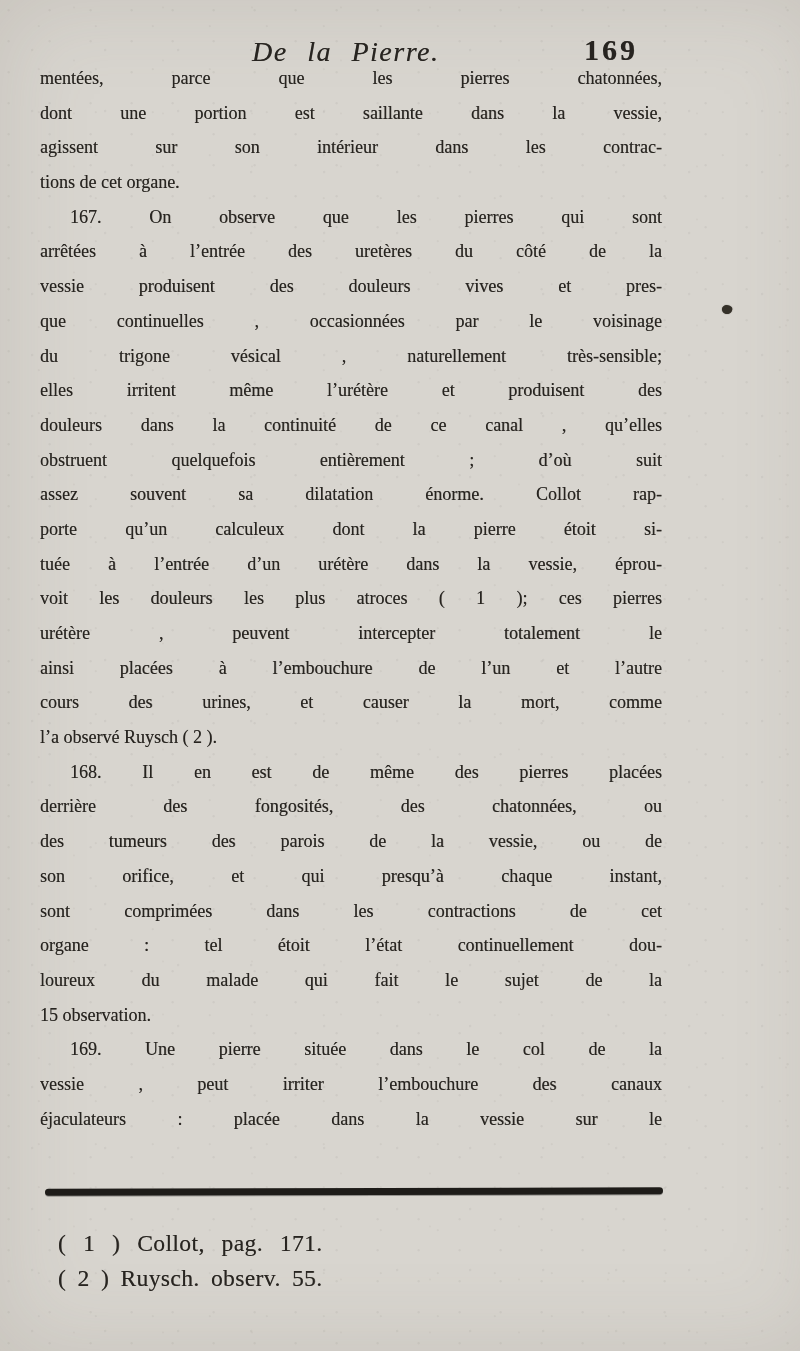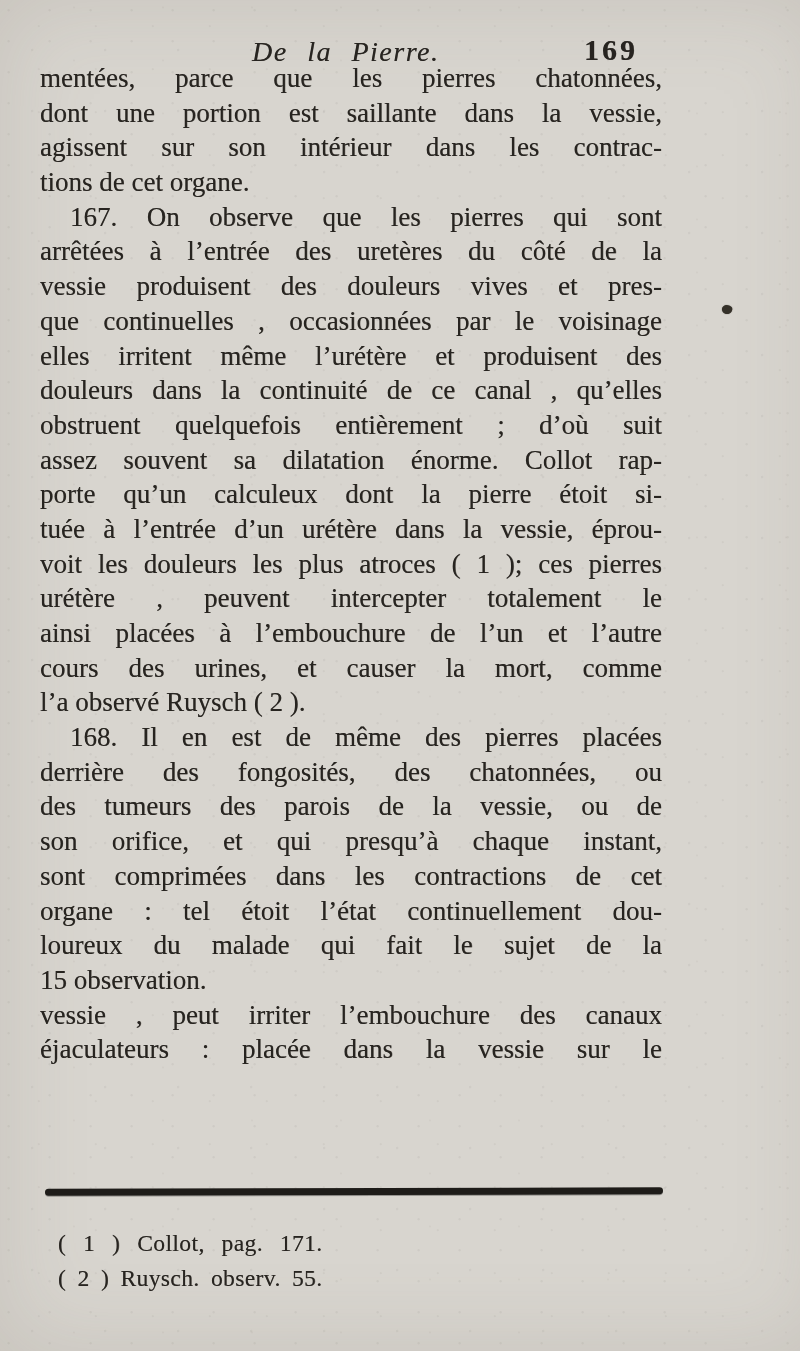--- a/index.html
+++ b/index.html
@@ -51,21 +51,21 @@
     font-weight: bold;
     text-shadow: 0.3px 0.3px 0.5px rgba(40,35,30,0.5);
     text-align: center;
   }
 
   .body-text {
     position: absolute;
     top: 61px;
     left: 40px;
     width: 622px;
-    font-size: 27px;
+    font-size: 18px;
     line-height: 34.7px;
     text-shadow: 0.35px 0.35px 0.45px rgba(40,35,30,0.5);
   }
 
   .line {
     text-align: justify;
     text-align-last: justify;
     height: 34.7px;
     overflow: visible;
     white-space: nowrap;
@@ -120,39 +120,41 @@
 
   <div class="body-text">
       <div class="line justified">mentées, parce que les pierres chatonnées,</div>
       <div class="line justified">dont une portion est saillante dans la vessie,</div>
       <div class="line justified">agissent sur son intérieur dans les contrac-</div>
       <div class="line justified last">tions de cet organe.</div>
       <div class="line justified indent">167. On observe que les pierres qui sont</div>
       <div class="line justified">arrêtées à l’entrée des uretères du côté de la</div>
       <div class="line justified">vessie produisent des douleurs vives et pres-</div>
       <div class="line justified">que continuelles , occasionnées par le voisinage</div>
+      <div class="line justified">du trigone vésical , naturellement très-sensible;</div>
       <div class="line justified">elles irritent même l’urétère et produisent des</div>
       <div class="line justified">douleurs dans la continuité de ce canal , qu’elles</div>
       <div class="line justified">obstruent quelquefois entièrement ; d’où suit</div>
       <div class="line justified">assez souvent sa dilatation énorme. Collot rap-</div>
       <div class="line justified">porte qu’un calculeux dont la pierre étoit si-</div>
       <div class="line justified">tuée à l’entrée d’un urétère dans la vessie, éprou-</div>
       <div class="line justified">voit les douleurs les plus atroces ( 1 ); ces pierres</div>
       <div class="line justified">urétère , peuvent intercepter totalement le</div>
       <div class="line justified">ainsi placées à l’embouchure de l’un et l’autre</div>
       <div class="line justified">cours des urines, et causer la mort, comme</div>
       <div class="line justified last">l’a observé Ruysch ( 2 ).</div>
       <div class="line justified indent">168. Il en est de même des pierres placées</div>
       <div class="line justified">derrière des fongosités, des chatonnées, ou</div>
       <div class="line justified">des tumeurs des parois de la vessie, ou de</div>
       <div class="line justified">son orifice, et qui presqu’à chaque instant,</div>
       <div class="line justified">sont comprimées dans les contractions de cet</div>
       <div class="line justified">organe : tel étoit l’état continuellement dou-</div>
       <div class="line justified">loureux du malade qui fait le sujet de la</div>
       <div class="line justified last">15 observation.</div>
+      <div class="line justified indent">169. Une pierre située dans le col de la</div>
       <div class="line justified">vessie , peut irriter l’embouchure des canaux</div>
       <div class="line justified">éjaculateurs : placée dans la vessie sur le</div>
     </div>
 
   <div class="footnote-rule"></div>
 
   <div class="footnotes">
       <div class="line justified">( 1 ) Collot, pag. 171.</div>
       <div class="line justified">( 2 ) Ruysch. observ. 55.</div>
     </div>

